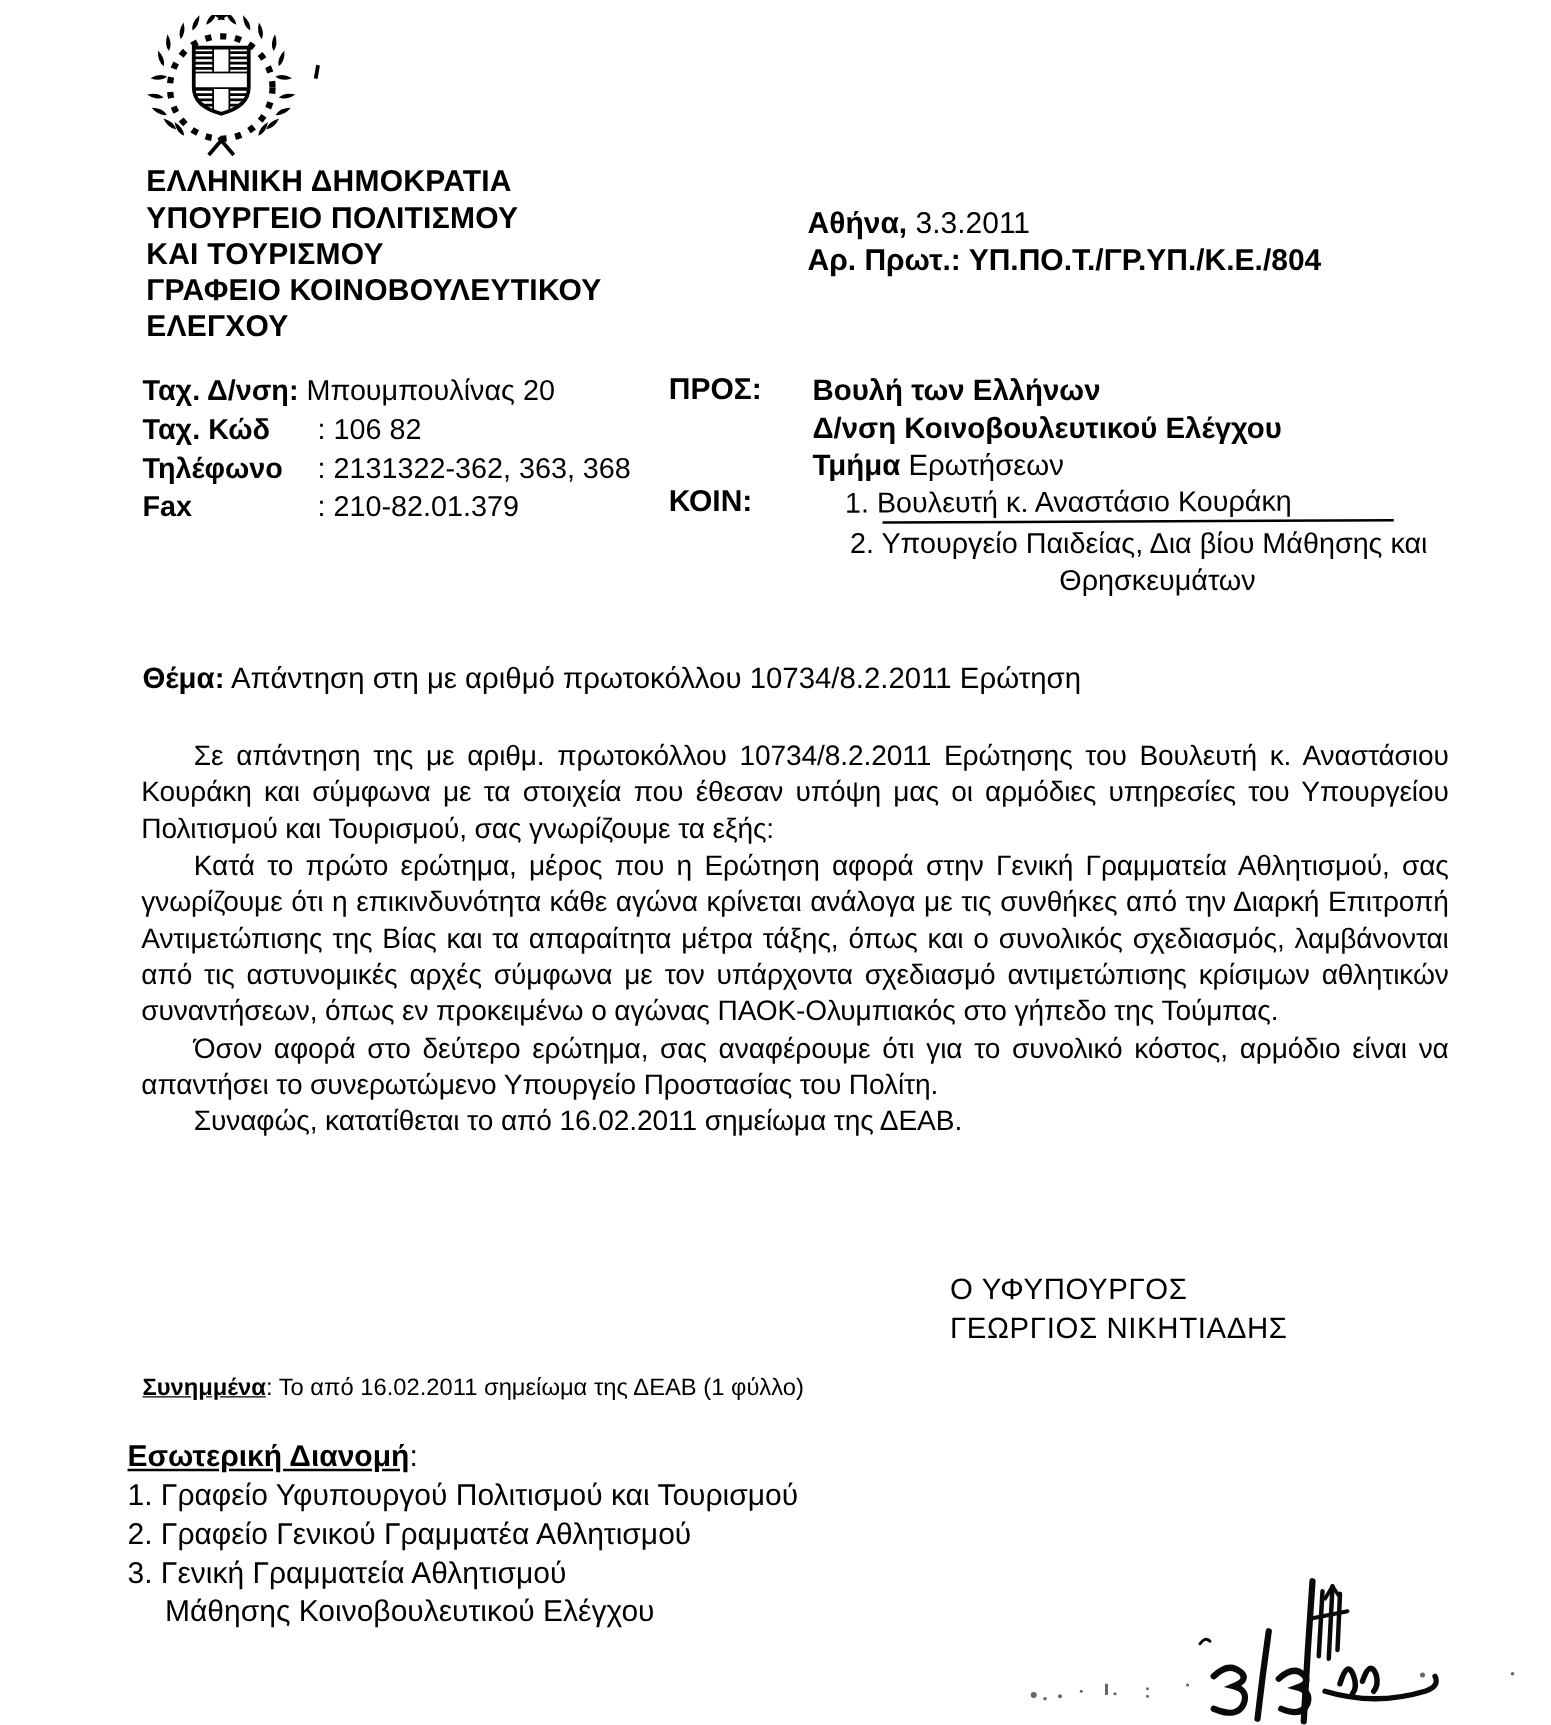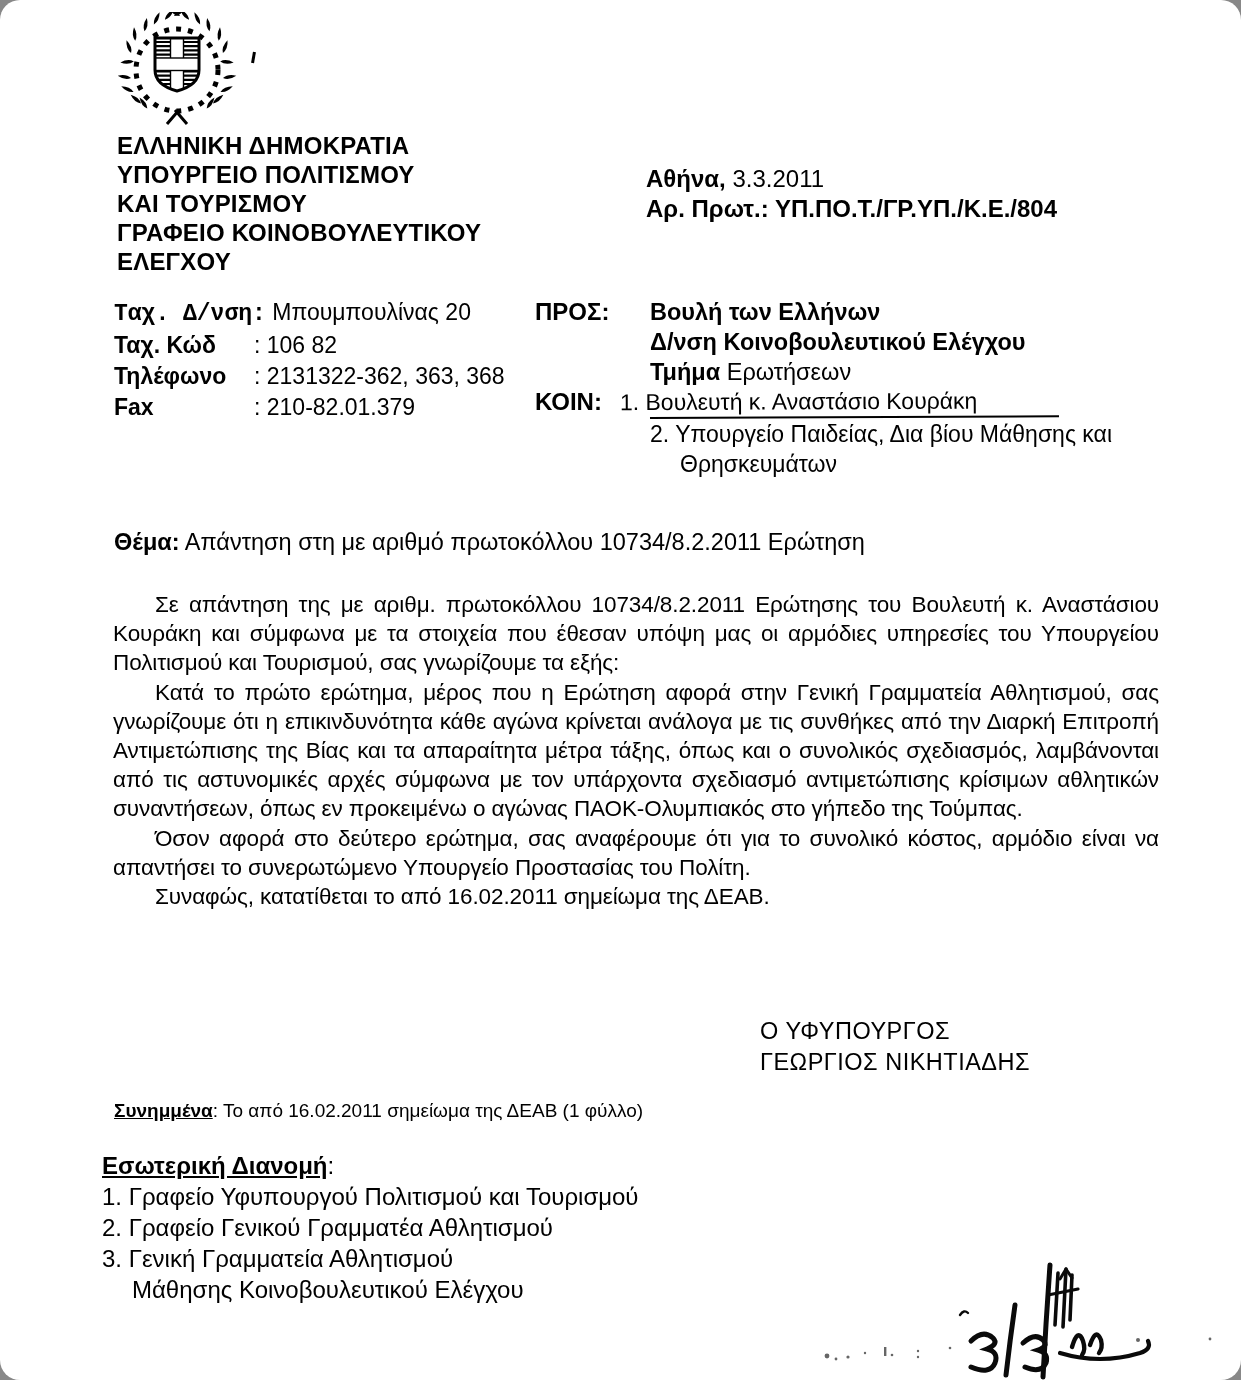--- a/index.html
+++ b/index.html
@@ -1,42 +1,41 @@
 <!DOCTYPE html>
 <html><head>
 <meta charset="utf-8">
 <style>
   * { margin:0; padding:0; box-sizing:border-box; }
   html,body { background:#888; }
   .page {
     position:relative; width:1241px; height:1380px; background:#ffffff;
     font-family:"Liberation Sans", sans-serif; color:#000; overflow:hidden;
     margin:0 auto;
-    border-radius:20px;
   }
   
   .emblem { position:absolute; left:116px; top:12px; width:122px; height:120px; }
   .org-block { position:absolute; left:117px; top:131px; width:470px; }
   .org-line { font-weight:bold; font-size:24px; line-height:29px; letter-spacing:0.2px; }
   .meta-block { position:absolute; left:646px; top:131px; width:560px; font-size:24px; line-height:30px;margin-top:33px; }
   .meta-row .b { font-weight:bold; }
   .scan-tick { position:absolute; left:252px; top:52px; width:3px; height:11px; background:#000; transform:rotate(10deg); }
 
   
   .contact-block { position:absolute; left:114px; top:297px; width:420px; font-size:23px; line-height:31px; }
   .contact-row .lbl { font-weight:bold; display:inline-block; min-width:140px; }
-  .contact-row:first-child .lbl { min-width:0;font-family:Liberation Mono, monospace; }
+  .contact-row:first-child .lbl { min-width:0; }
 
   
   .recip-block { position:absolute; left:535px; top:297px; width:640px; font-size:23px; line-height:30px; }
   .recip-grid { display:grid; grid-template-columns:115px 1fr; }
   .recip-label { font-weight:bold; font-size:24px; }
   .to-line { font-weight:bold; font-size:23.5px; }
   .to-line .rest { font-weight:normal; }
-  .cc-item { padding-left:30px; text-indent:-30px; width:522px; }
+  .cc-item { padding-left:30px; text-indent:-30px; width:522px;text-align:center; }
   .cc-underline { border-bottom:2px solid #000; display:inline-block; padding-right:82px; padding-bottom:0px; transform:rotate(-0.25deg); transform-origin:left bottom; }
 
   
   .subject { position:absolute; left:114px; top:527px; width:1050px; font-size:23.5px; line-height:30px; }
   .subject .b { font-weight:bold; }
 
   
   .body-block { position:absolute; left:113px; top:590px; width:1046px; font-size:22.5px; line-height:29.2px; text-align:justify; letter-spacing:-0.1px; }
   .body-block p { text-indent:42px; margin:0; }
 

